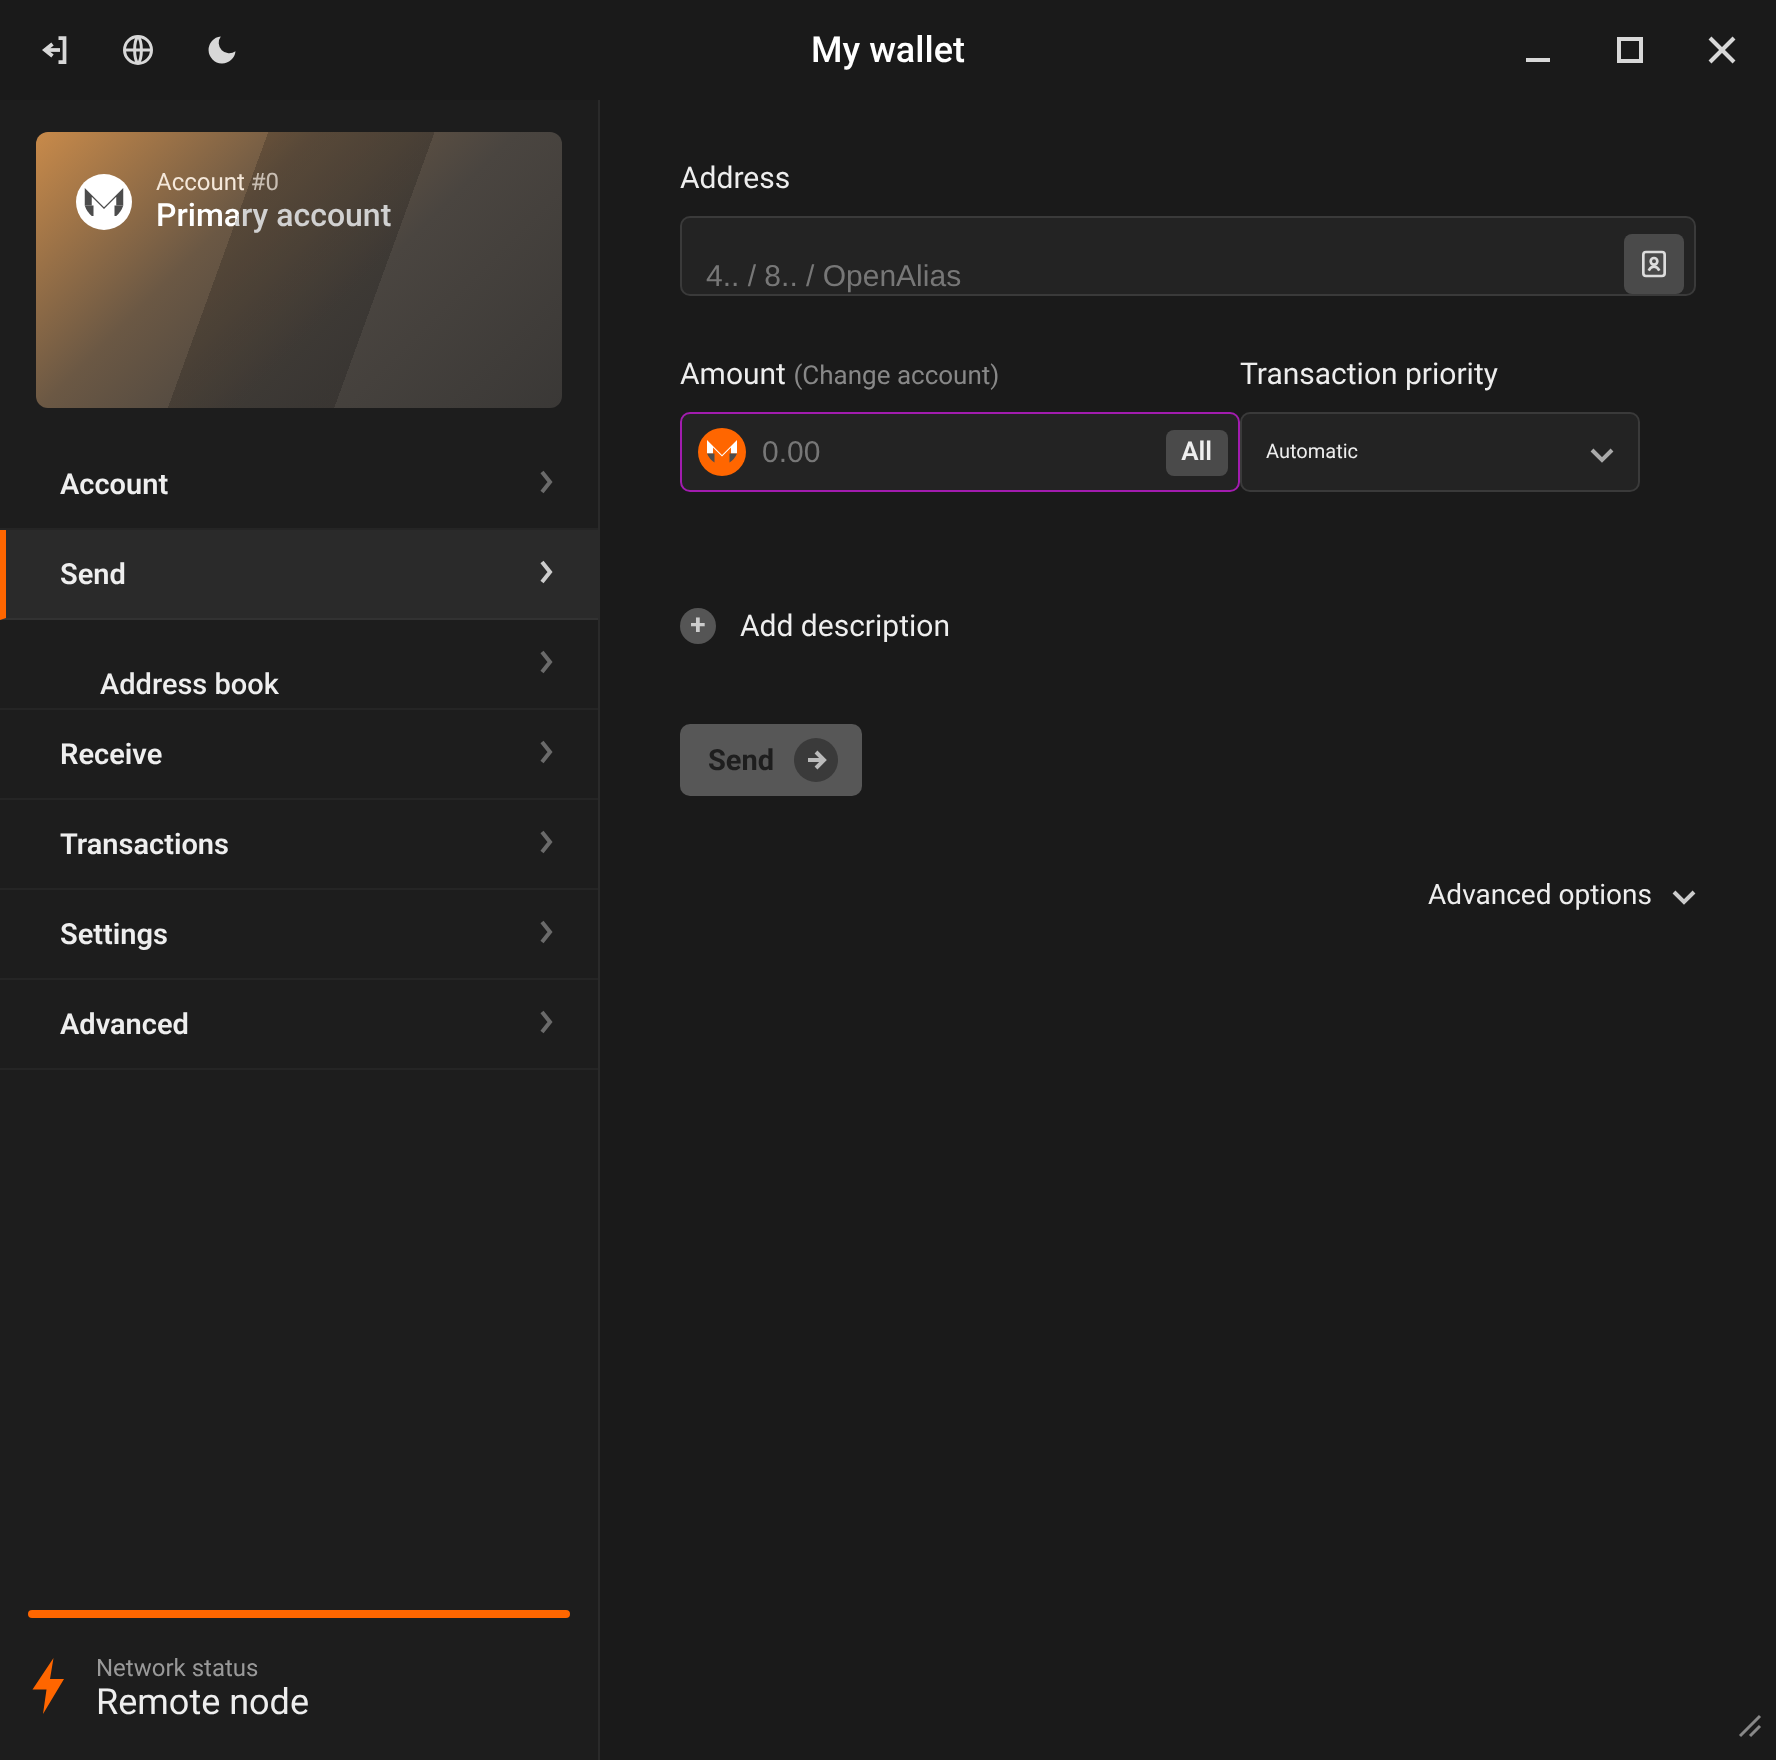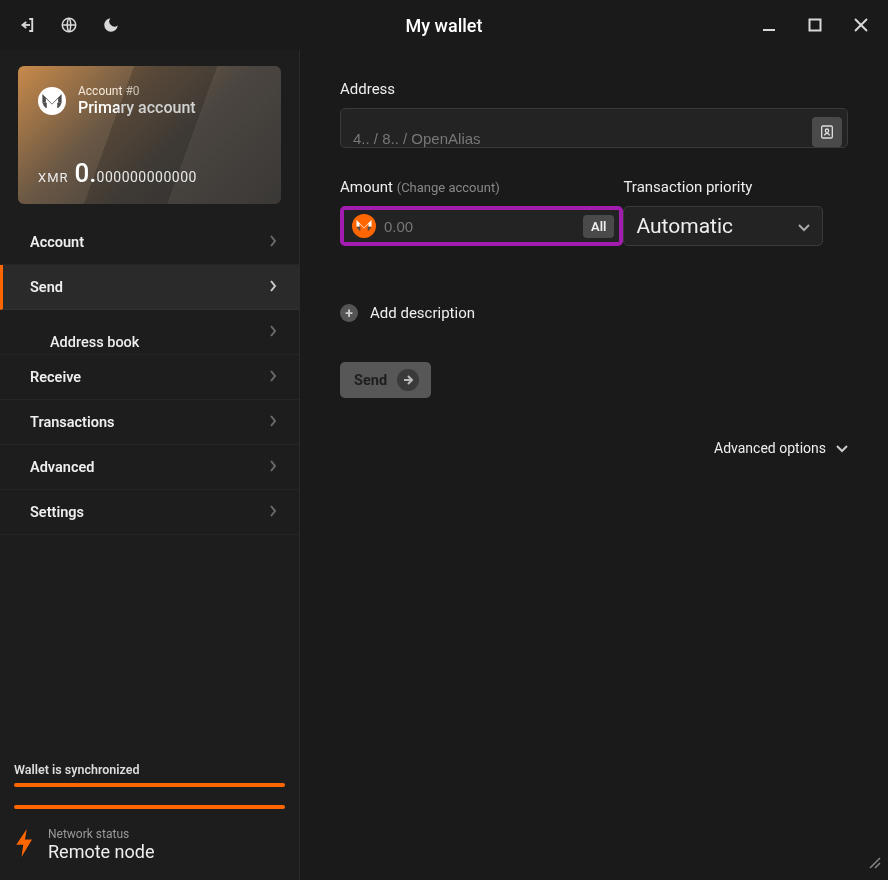--- a/index.html
+++ b/index.html
@@ -161,21 +161,21 @@
 
   .row2 {
     display: flex;
     margin-top: 30px;
   }
   .col-amount { flex: 0 0 280px; }
   .col-priority { flex: 0 0 200px; }
 
   .amount-input {
     background: #232323;
-    border: 4px solid #a21caf;
+    border: 1px solid #a21caf;
     border-radius: 5px;
     height: 40px;
     display: flex;
     align-items: center;
     padding: 0 5px 0 8px;
   }
   .amount-input .xmr-icon {
     width: 24px; height: 24px; border-radius: 50%;
     background: #ff6600;
     display: flex; align-items:center; justify-content:center;
@@ -205,21 +205,21 @@
     background: #232323;
     border: 1px solid #3a3a3a;
     border-radius: 5px;
     height: 40px;
     display: flex;
     align-items: center;
     justify-content: space-between;
     padding: 0 12px;
     cursor: pointer;
   }
-  .select-value { color: #eee; font-size: 21px; }
+  .select-value { color: #eee; font-size: 10px; }
   .select-wrap .chev { color: #aaa; }
   .select-wrap .chev svg { width: 12px; height: 8px; }
 
   .add-desc {
     display: flex;
     align-items: center;
     gap: 12px;
     margin-top: 58px;
     cursor: pointer;
   }
@@ -325,26 +325,20 @@
               <path d="M5 18V8l11 11L27 8v10h-4v-5l-7 7-7-7v5z" fill="#4c4c4c"></path>
               <path d="M5 18h5v6l-1 0A13 13 0 0 1 5 18z" fill="#4c4c4c"></path>
               <path d="M27 18h-5v6l1 0A13 13 0 0 0 27 18z" fill="#4c4c4c"></path>
             </svg>
         </span>
         <div class="account-texts">
           <span class="account-num">Account #0</span>
           <span class="account-name">Primary account</span>
         </div>
       </div>
-      <div class="balance">
-        <span class="balance-currency">XMR</span>
-        <span>
-          <span class="balance-int">0.</span><span class="balance-dec">000000000000</span>
-        </span>
-      </div>
     </div>
 
     <div class="nav">
       <div class="nav-item">
         <span class="nav-label">Account</span>
         <span class="chevron"><svg viewBox="0 0 8 12" fill="none" stroke="currentColor" stroke-width="2">
               <path d="M2 1l4 5-4 5"></path>
             </svg></span>
       </div>
       <div class="nav-item active">
@@ -365,38 +359,34 @@
               <path d="M2 1l4 5-4 5"></path>
             </svg></span>
       </div>
       <div class="nav-item">
         <span class="nav-label">Transactions</span>
         <span class="chevron"><svg viewBox="0 0 8 12" fill="none" stroke="currentColor" stroke-width="2">
               <path d="M2 1l4 5-4 5"></path>
             </svg></span>
       </div>
       <div class="nav-item">
+        <span class="nav-label">Settings</span>
+        <span class="chevron"><svg viewBox="0 0 8 12" fill="none" stroke="currentColor" stroke-width="2">
+              <path d="M2 1l4 5-4 5"></path>
+            </svg></span>
+      </div>
+      <div class="nav-item">
         <span class="nav-label">Advanced</span>
         <span class="chevron"><svg viewBox="0 0 8 12" fill="none" stroke="currentColor" stroke-width="2">
               <path d="M2 1l4 5-4 5"></path>
             </svg></span>
       </div>
-      <div class="nav-item">
-        <span class="nav-label">Settings</span>
-        <span class="chevron"><svg viewBox="0 0 8 12" fill="none" stroke="currentColor" stroke-width="2">
-              <path d="M2 1l4 5-4 5"></path>
-            </svg></span>
-      </div>
     </div>
 
     <div class="sidebar-footer">
-      <div class="sync-block">
-        <div class="sync-label">Wallet is synchronized</div>
-        <div class="sync-bar"></div>
-      </div>
       <div class="sync-block">
         <div class="sync-bar"></div>
       </div>
       <div class="network-row">
         <span class="bolt">
           <svg viewBox="0 0 24 32" fill="currentColor">
               <path d="M14 0L2 18h8l-2 14L20 12h-8z"></path>
             </svg>
         </span>
         <div class="net-texts">

